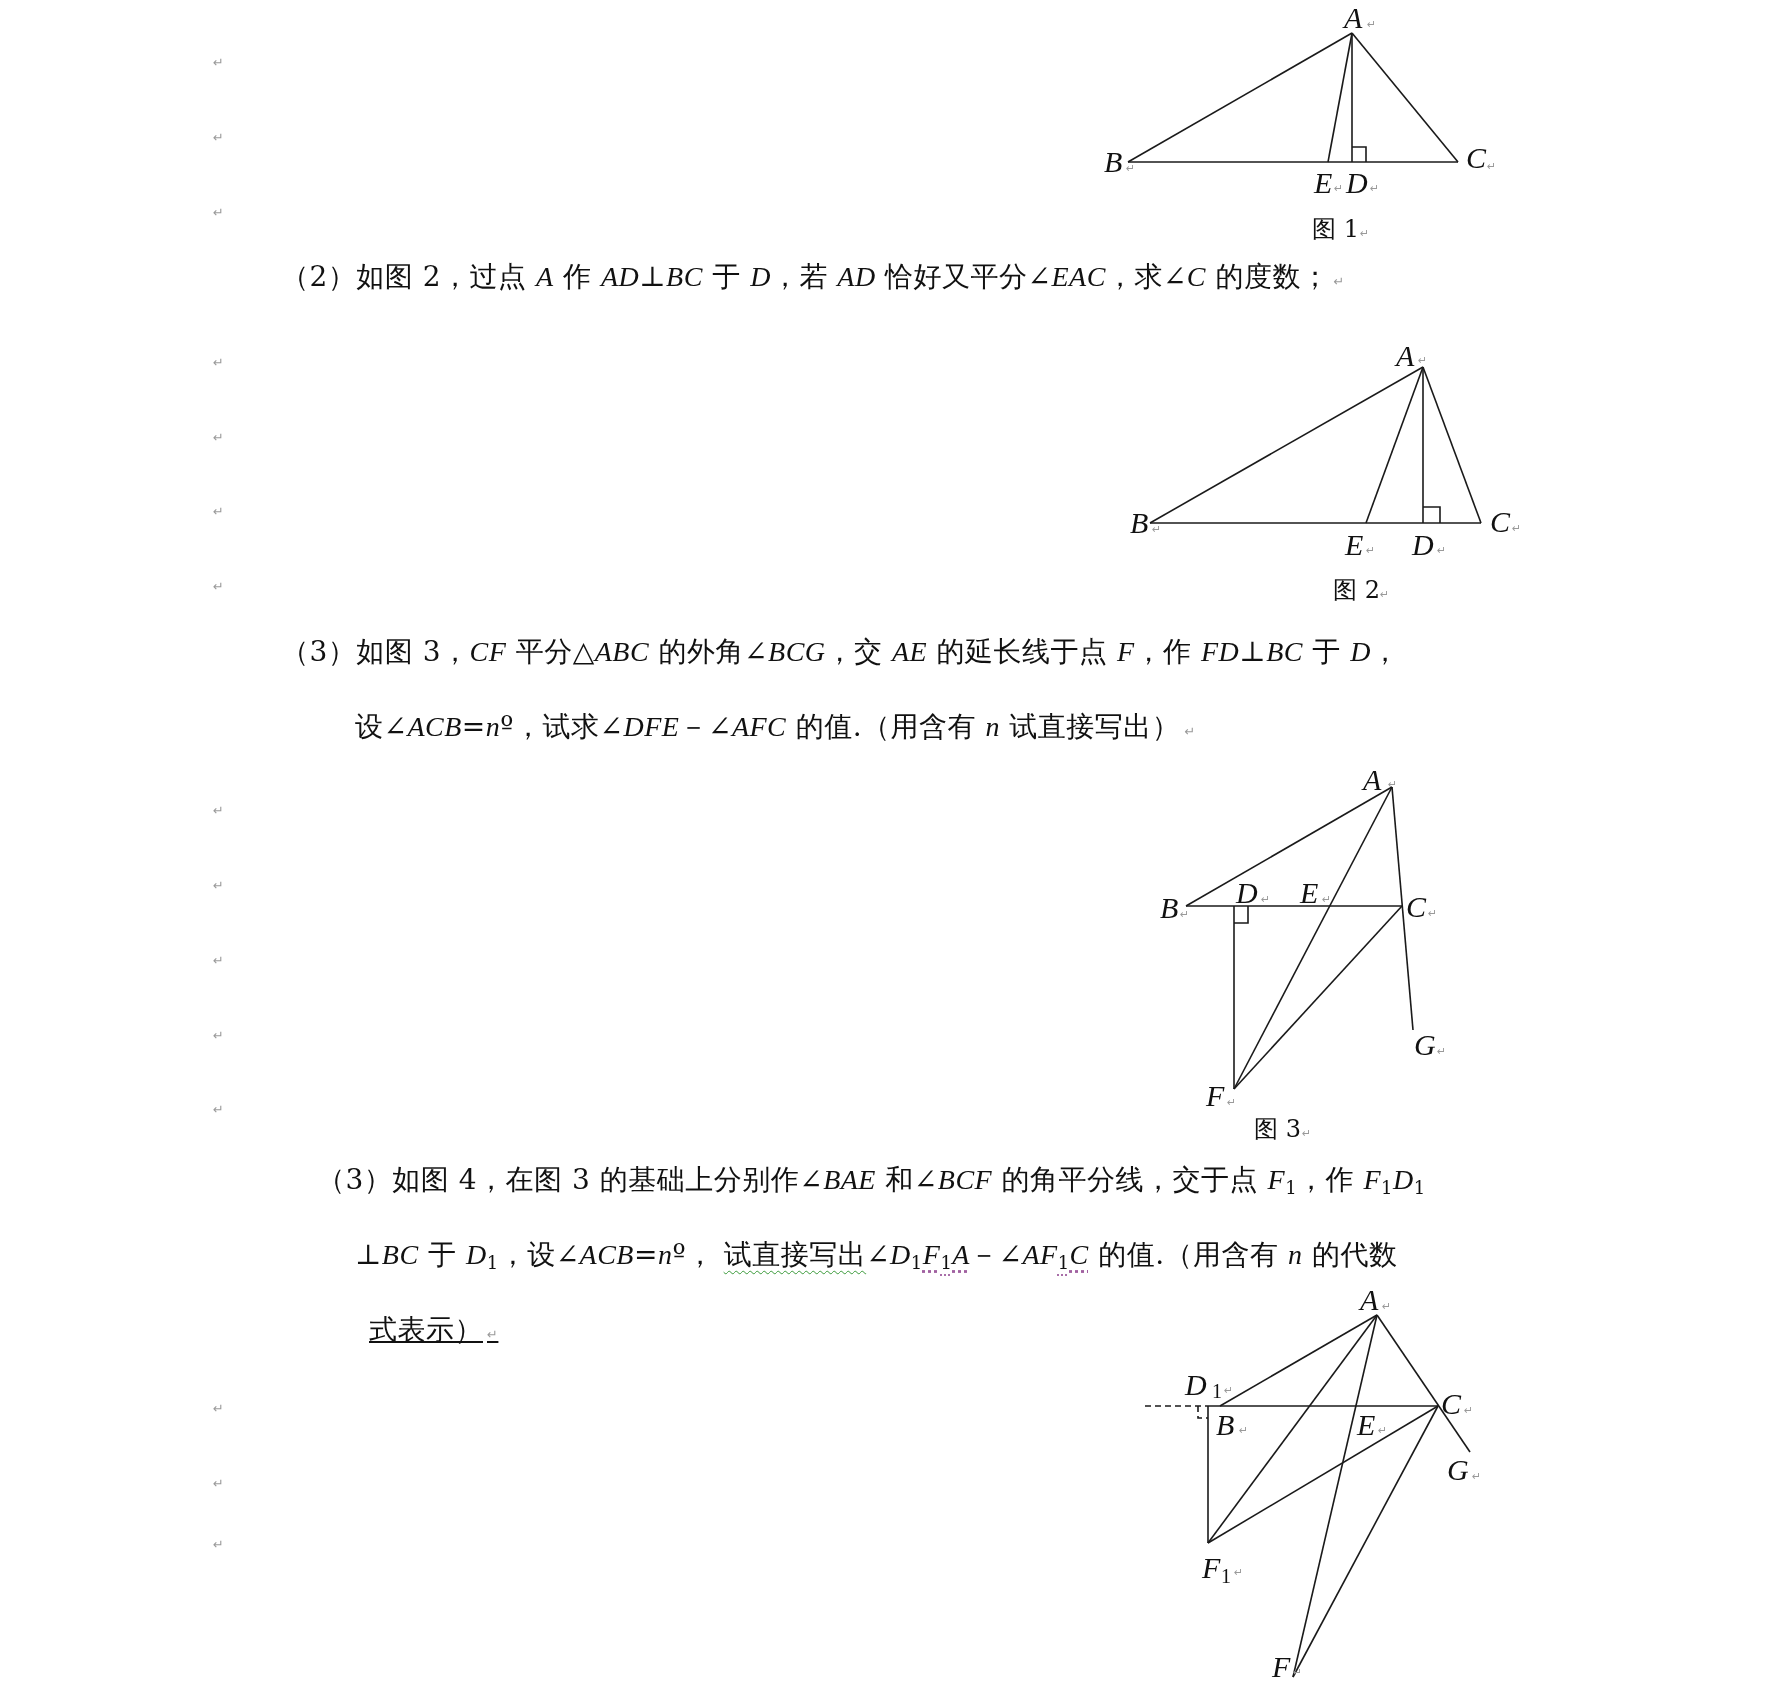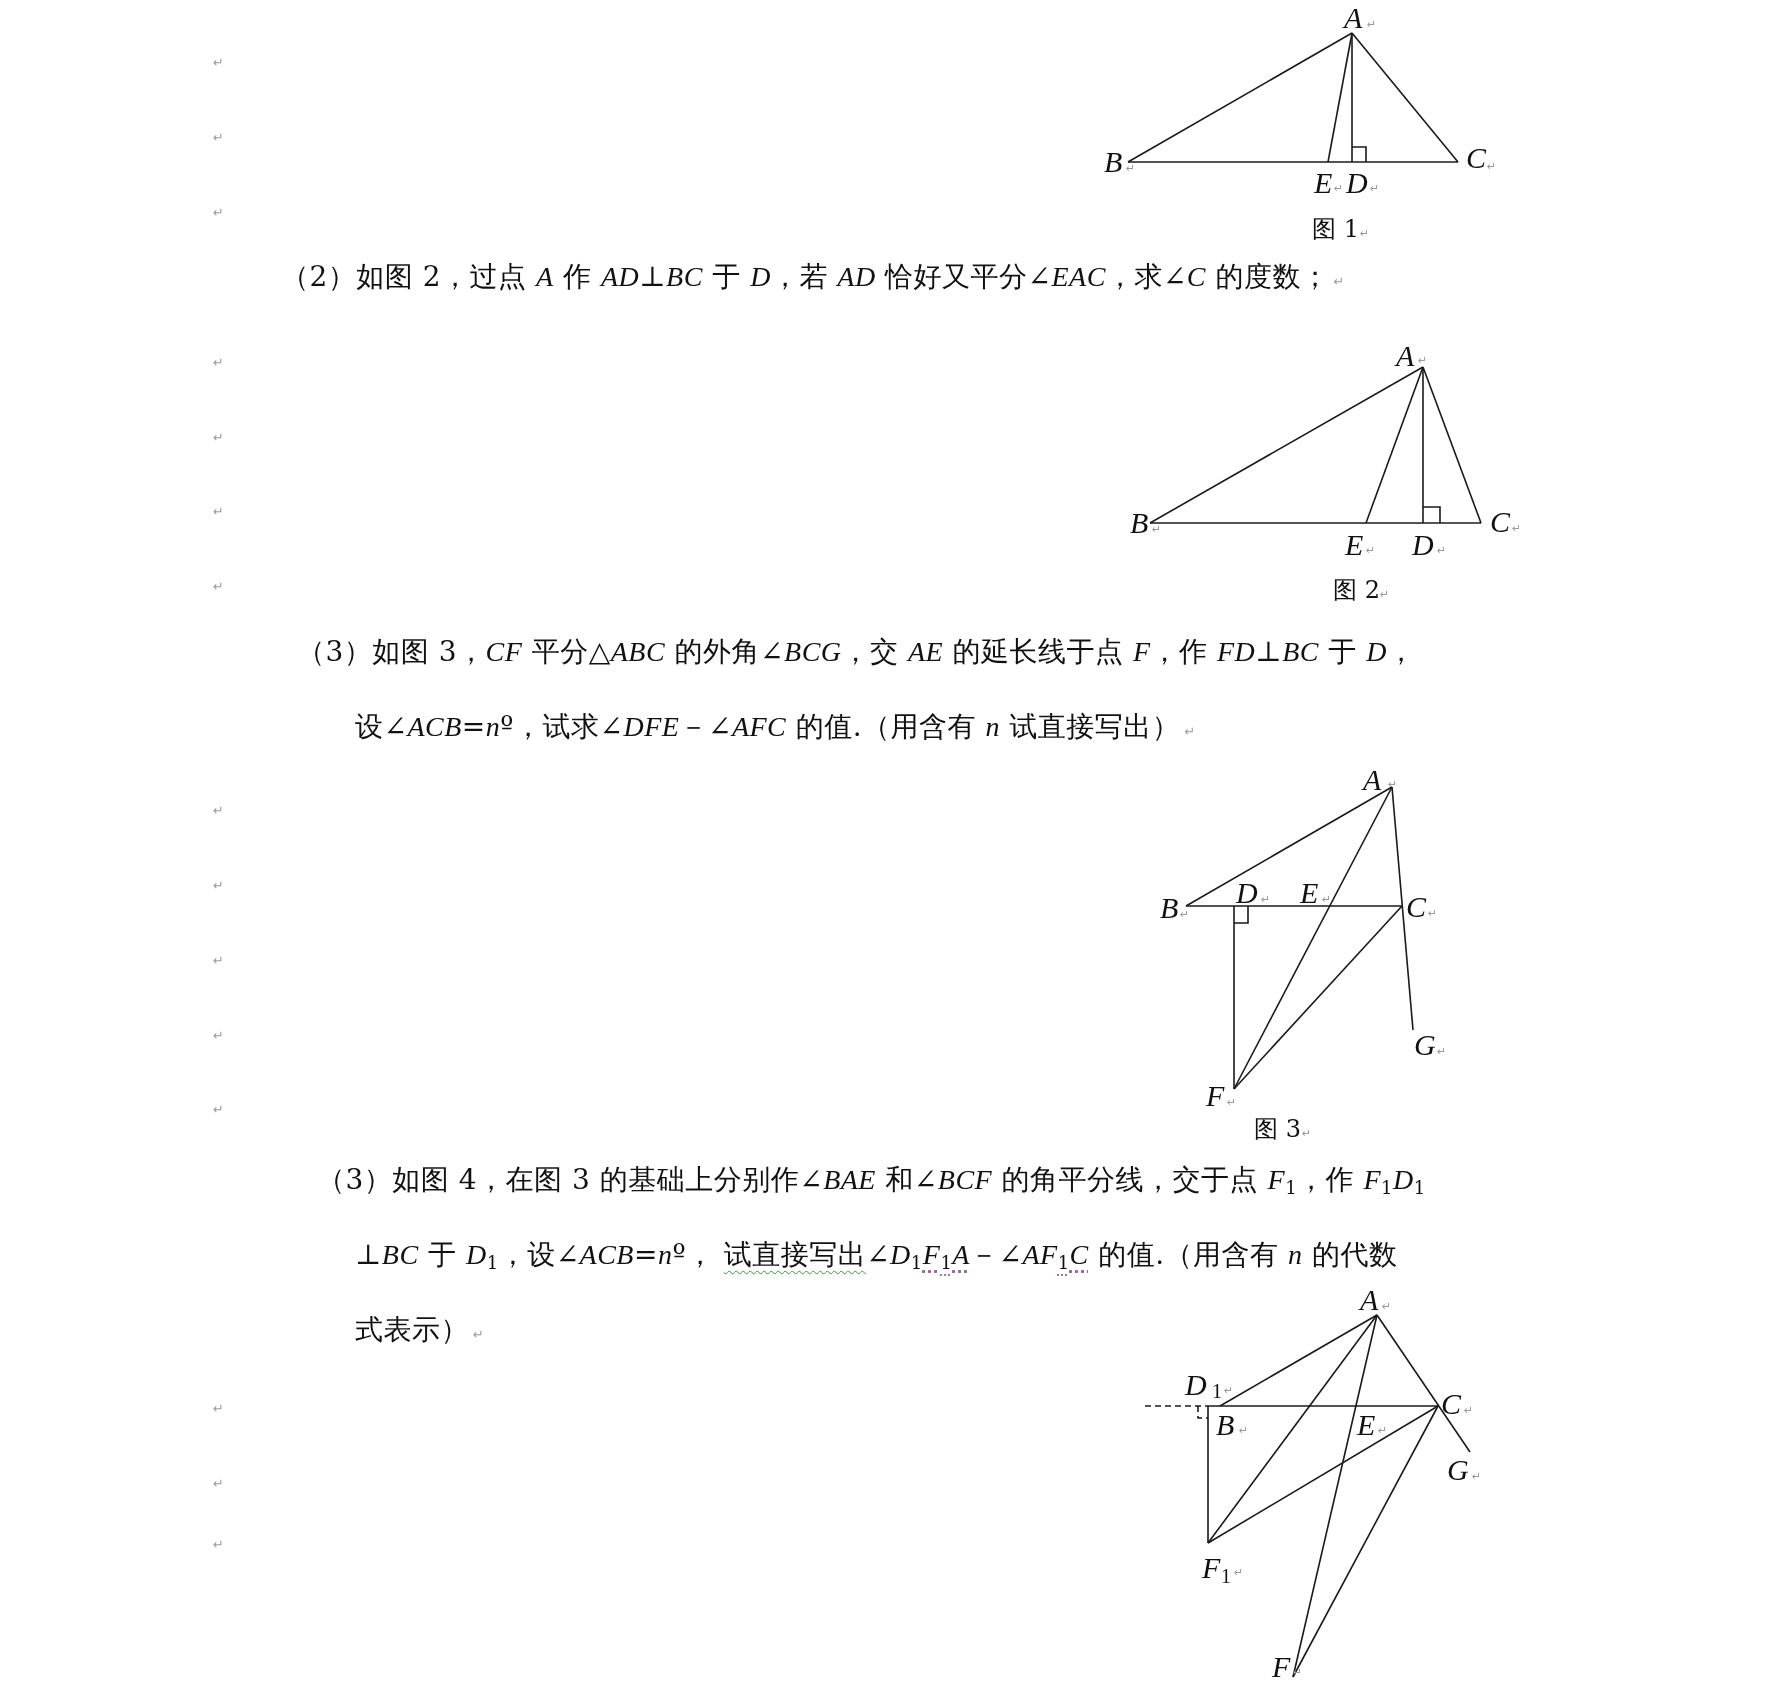--- a/index.html
+++ b/index.html
@@ -40,34 +40,34 @@
     <span class="pmark" style="top: 1103px;">↵</span>
     <span class="pmark" style="top: 1402px;">↵</span>
     <span class="pmark" style="top: 1477px;">↵</span>
     <span class="pmark" style="top: 1538px;">↵</span>
   </div>
 
 <div class="para" style="left:281px; top:245px;">
   <span>（2）</span><span>如图 2，过点 </span><i>A</i><span> 作 </span><i>AD</i><span>⊥</span><i>BC</i><span> 于 </span><i>D</i><span>，若 </span><i>AD</i><span> 恰好又平分∠</span><i>EAC</i><span>，求∠</span><i>C</i><span> 的度数；</span><span class="ret">↵</span>
 </div>
 
-<div class="para" style="left:281px; top:620px;margin-left:16px;">
+<div class="para" style="left:281px; top:620px;">
   <span>（3）</span><span>如图 3，</span><i>CF</i><span> 平分△</span><i>ABC</i><span> 的外角∠</span><i>BCG</i><span>，交 </span><i>AE</i><span> 的延长线于点 </span><i>F</i><span>，作 </span><i>FD</i><span>⊥</span><i>BC</i><span> 于 </span><i>D</i><span>，</span>
 </div>
 <div class="para" style="left:355px; top:695px;">
   <span>设∠</span><i>ACB</i><span>=</span><i>n</i><span>º，试求∠</span><i>DFE</i><span>－∠</span><i>AFC</i><span> 的值.（用含有 </span><i>n</i><span> 试直接写出）</span><span class="ret">↵</span>
 </div>
 
 <div class="para" style="left:281px; top:1148px;margin-left:36px;">
   <span>（3）</span><span>如图 4，在图 3 的基础上分别作∠</span><i>BAE</i><span> 和∠</span><i>BCF</i><span> 的角平分线，交于点 </span><i>F</i><sub>1</sub><span>，作 </span><i>F</i><sub>1</sub><i>D</i><sub>1</sub>
 </div>
 <div class="para" style="left:355px; top:1223px;">
   <span>⊥</span><i>BC</i><span> 于 </span><i>D</i><sub>1</sub><span>，设∠</span><i>ACB</i><span>=</span><i>n</i><span>º，</span><span class="wavy">试直接写出</span><span>∠</span><i>D</i><sub>1</sub><i class="dotu">F</i><sub class="dotu">1</sub><i class="dotu">A</i><span>－∠</span><i>AF</i><sub class="dotu">1</sub><i class="dotu">C</i><span> 的值.（用含有 </span><i>n</i><span> 的代数</span>
 </div>
-<div class="para" style="left:355px; top:1298px;">
+<div class="para" style="left:369px; top:1298px;text-decoration:underline;">
   <span>式表示）</span><span class="ret">↵</span>
 </div>
 
 <svg class="fig" width="1782" height="1682" viewBox="0 0 1782 1682">
 
   <g>
     <line x1="1128" y1="162" x2="1458" y2="162"></line>
     <line x1="1352" y1="33" x2="1128" y2="162"></line>
     <line x1="1352" y1="33" x2="1458" y2="162"></line>
     <line x1="1352" y1="33" x2="1328" y2="162"></line>

